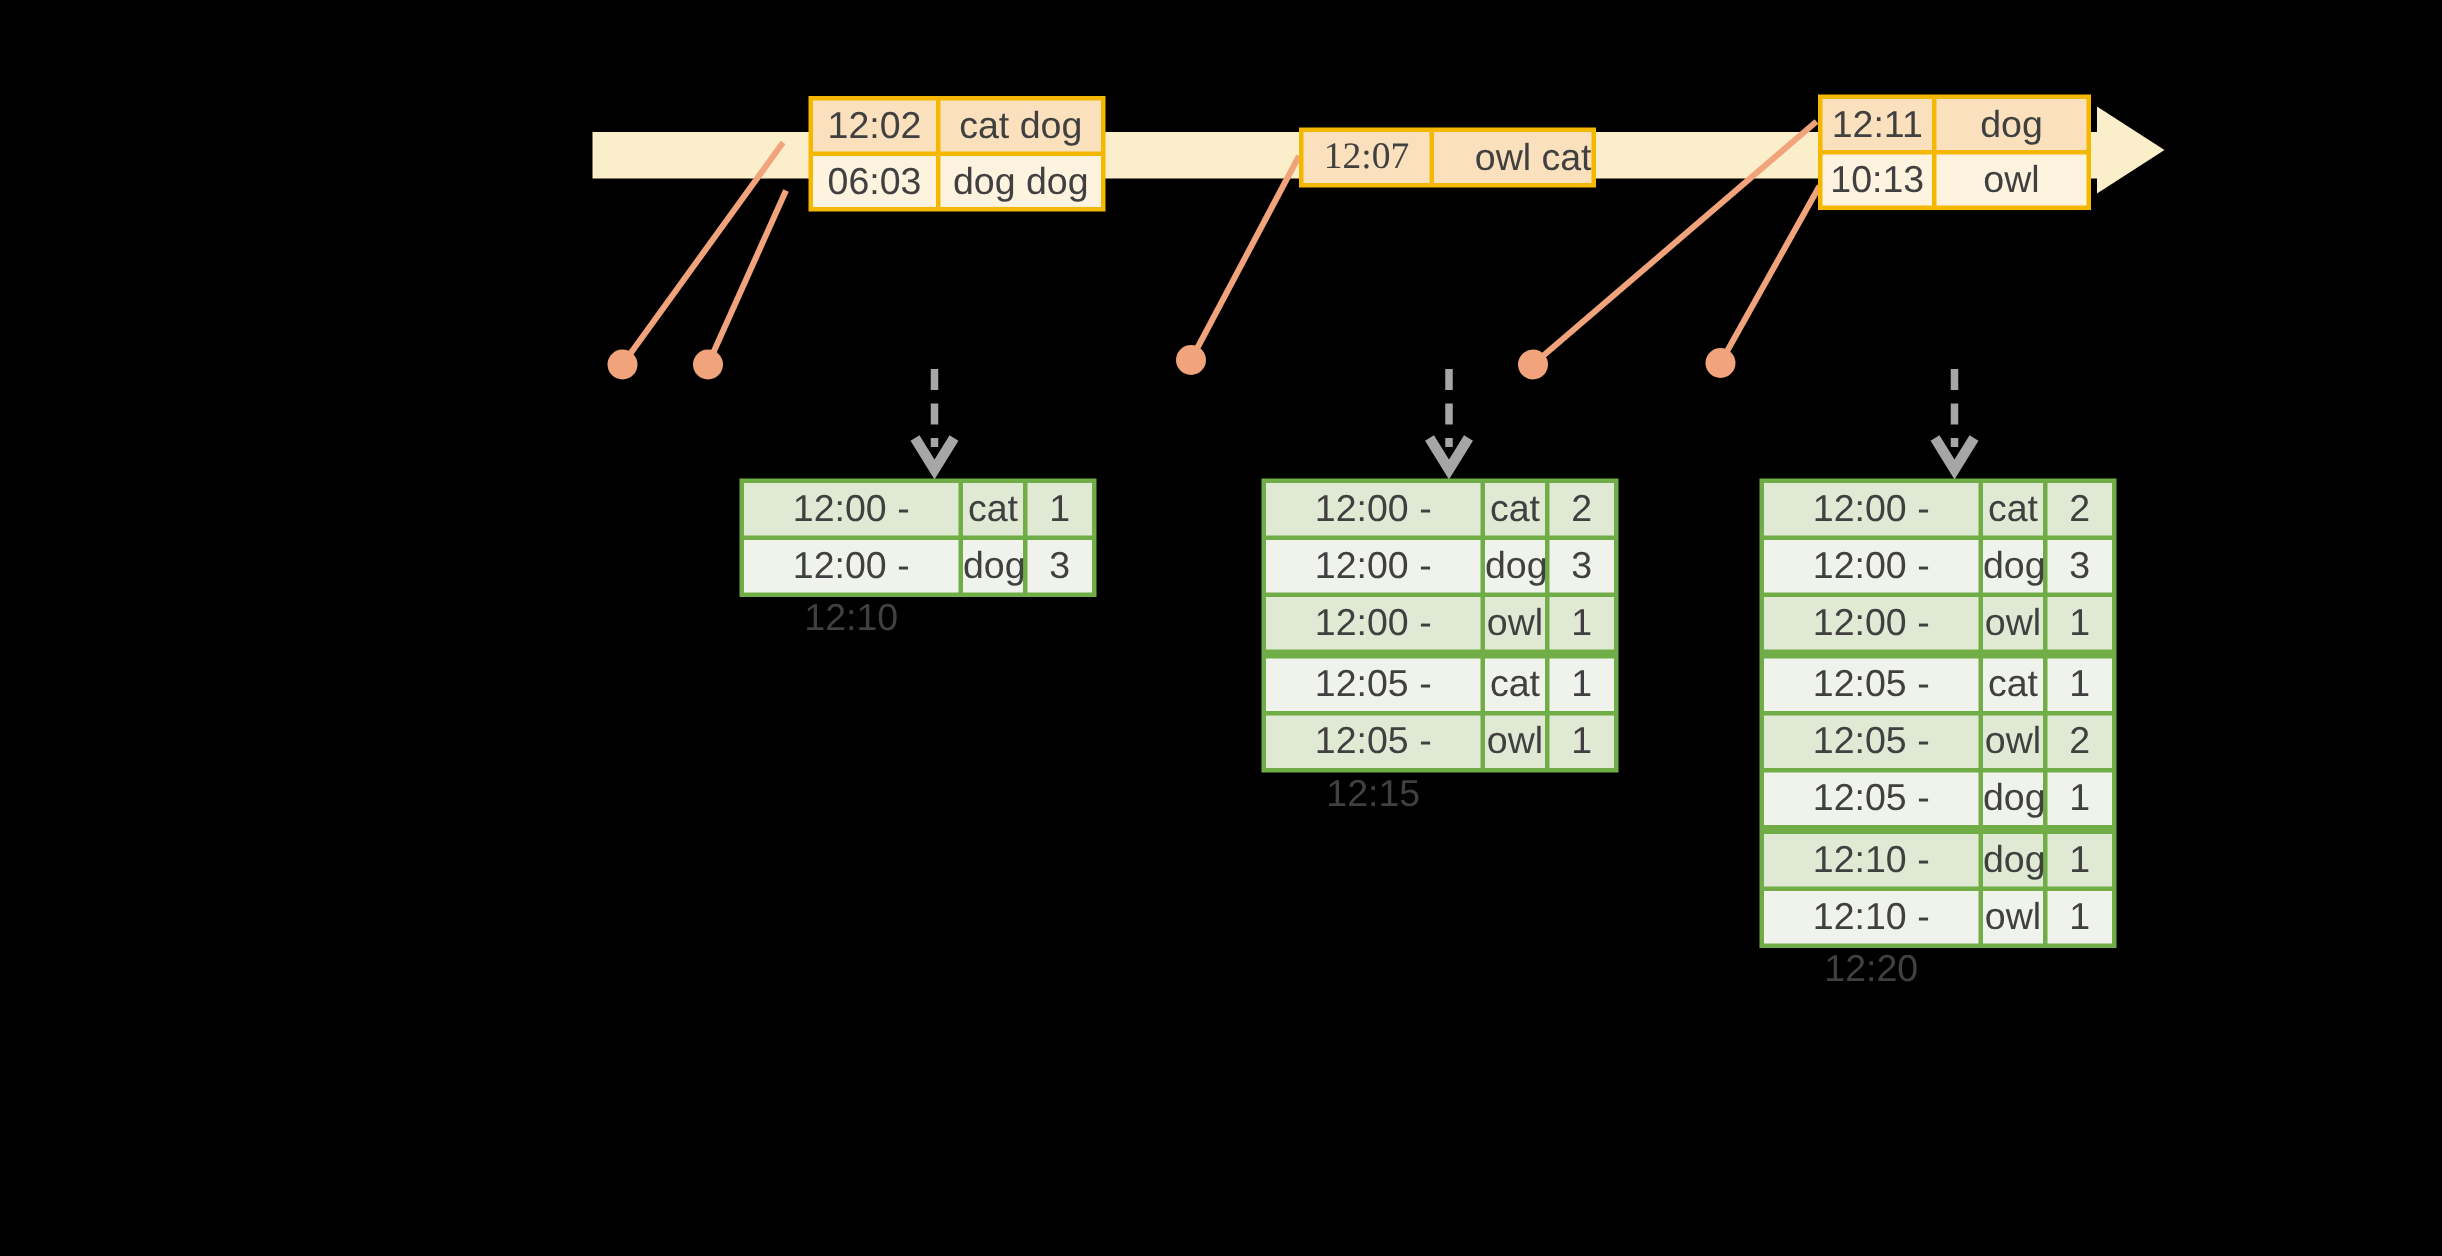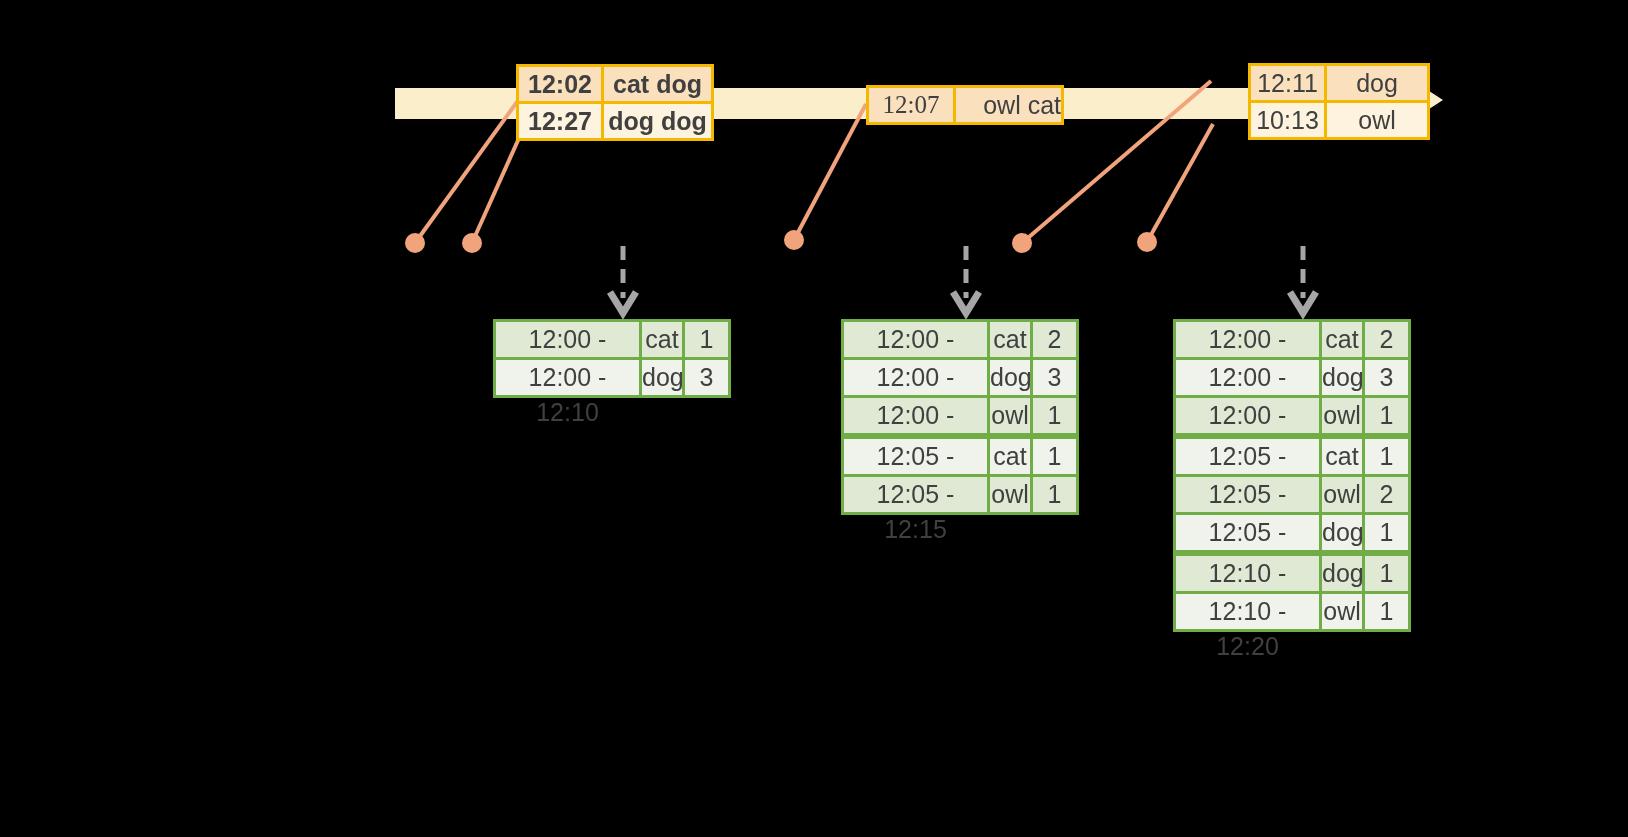--- a/index.html
+++ b/index.html
@@ -22,23 +22,23 @@
     position:absolute; display:flex; flex-direction:column; gap:3px; padding:3px;
     background: var(--event_border, #F5B800);
   }
   .etable .row  { display:flex; gap:3px; }
   .etable .cell {
     height:34px; line-height:34px; text-align:center;
     font-size:25px; color: var(--text, #404040);
     background: var(--event_row_light, #FDF3DE);
   }
   .etable .row:nth-child(odd) .cell { background: var(--event_row_dark, #FAE0BD); }
-  #etable1 { left:516px;  top:64px;font-weight:bold; }  #etable1 .c0 { width:82px; }  #etable1 .c1 { width:107px; }
+  #etable1 { left:539px;  top:64px; }  #etable1 .c0 { width:82px; }  #etable1 .c1 { width:107px; }
   #etable2 { left:866px;  top:85px; }  #etable2 .c0 { width:84px;font-family:Liberation Serif, serif; }  #etable2 .c1 { width:105px;text-align:right; }
-  #etable3 { left:1248px; top:63px;justify-content:center; }  #etable3 .c0 { width:73px; }  #etable3 .c1 { width:100px; }
+  #etable3 { left:1212px; top:63px;justify-content:center; }  #etable3 .c0 { width:73px; }  #etable3 .c1 { width:100px; }
 
   
   .rtable {
     position:absolute; display:flex; flex-direction:column; gap:3px; padding:3px;
     background: var(--result_border, #70AD47);
   }
   .rtable .row  { display:flex; gap:3px; }
   .rtable .cell {
     height:35px; line-height:35px; text-align:center;
     font-size:25px; color: var(--text, #404040);
@@ -80,21 +80,21 @@
     <line class="dash" x1="1303" y1="246" x2="1303" y2="298"></line>
     <polyline class="chev" points="1290,292 1303,313 1316,292"></polyline>
   </svg>
 
   <div class="etable" id="etable1">
     <div class="row">
       <div class="cell c0">12:02</div>
       <div class="cell c1">cat dog</div>
     </div>
     <div class="row">
-      <div class="cell c0">12:27</div>
+      <div class="cell c0">06:03</div>
       <div class="cell c1">dog dog</div>
     </div>
   </div>
 
   <div class="etable" id="etable2">
     <div class="row">
       <div class="cell c0">12:07</div>
       <div class="cell c1">owl cat</div>
     </div>
   </div>

